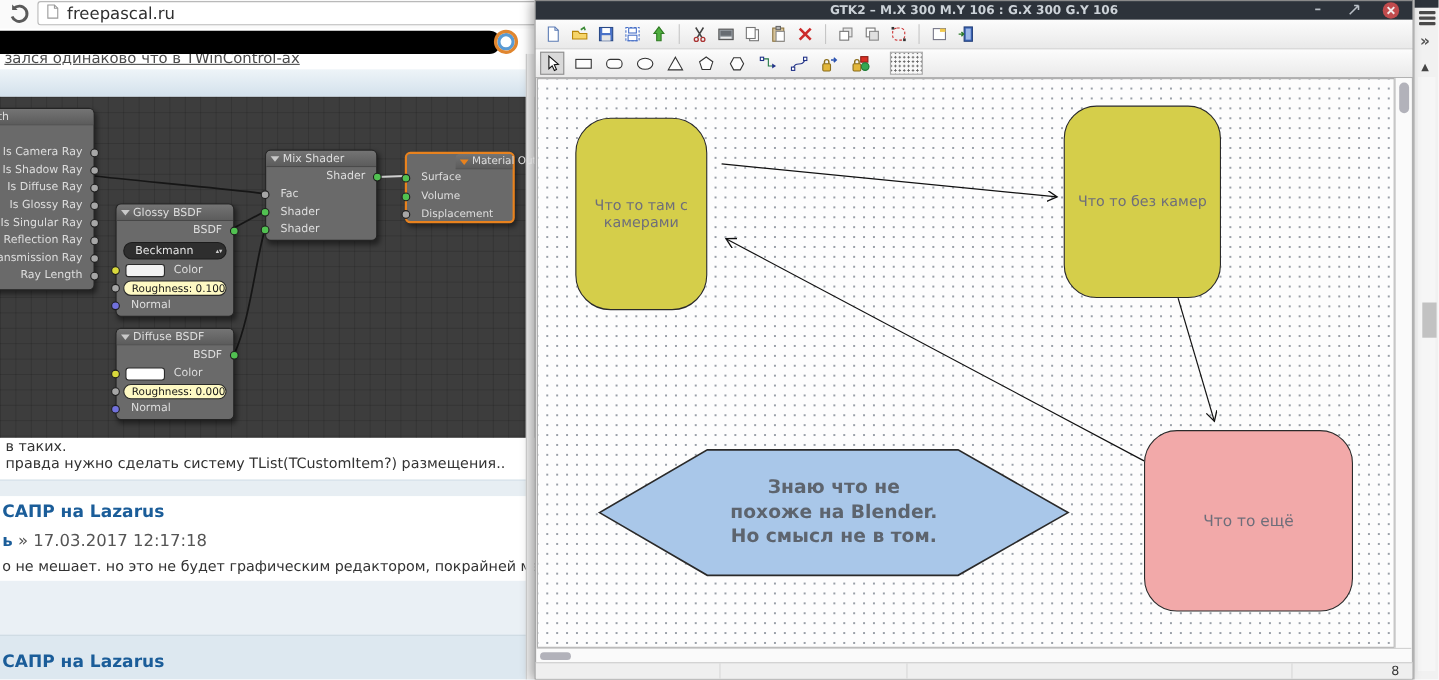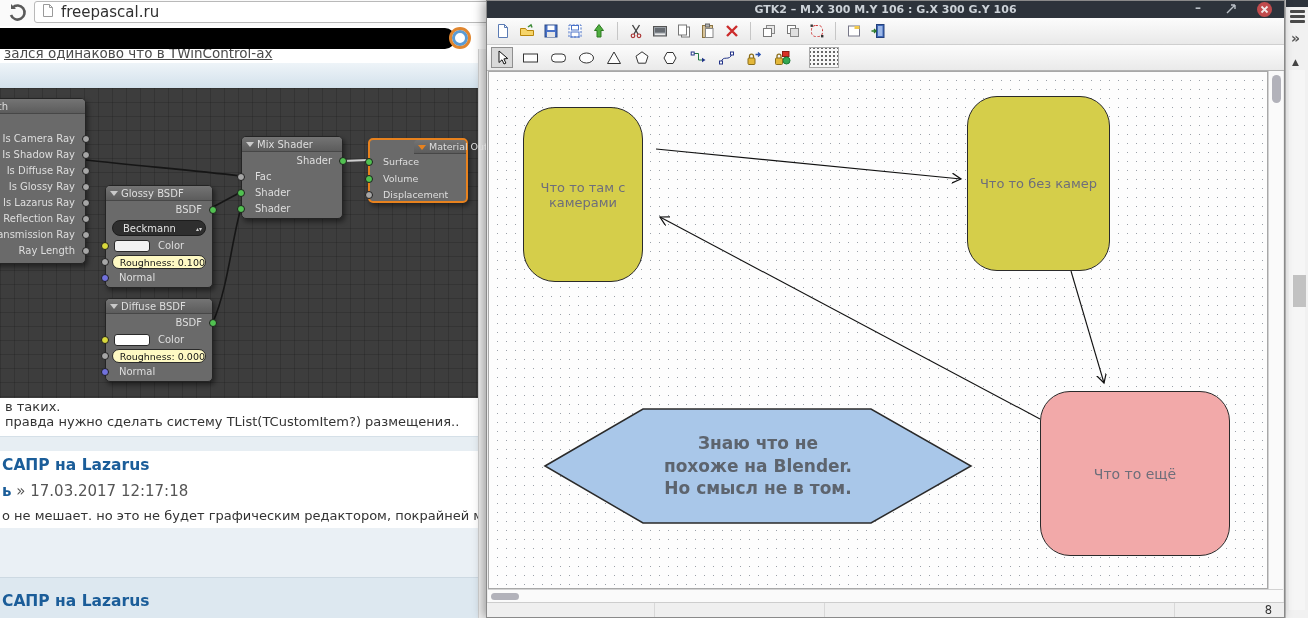--- a/index.html
+++ b/index.html
@@ -159,21 +159,21 @@
         <path d="M213 234 C 228 200, 232 150, 241 120" fill="none" stroke="#161616" stroke-width="1.6"></path>
         <path d="M343 73 L368 72" fill="none" stroke="#cfcfcf" stroke-width="1.8"></path>
       </svg>
 
       <div class="bnode" style="left:-58px; top:10px; width:144px; height:166px;">
         <div class="hdr">Light Path</div>
         <div class="brow r" style="top:32px"><span>Is Camera Ray</span><span class="sock gr re"></span></div>
         <div class="brow r" style="top:48px"><span>Is Shadow Ray</span><span class="sock gr re"></span></div>
         <div class="brow r" style="top:64px"><span>Is Diffuse Ray</span><span class="sock gr re"></span></div>
         <div class="brow r" style="top:80px"><span>Is Glossy Ray</span><span class="sock gr re"></span></div>
-        <div class="brow r" style="top:96px"><span>Is Lazarus Ray</span><span class="sock gr re"></span></div>
+        <div class="brow r" style="top:96px"><span>Is Singular Ray</span><span class="sock gr re"></span></div>
         <div class="brow r" style="top:112px"><span>Is Reflection Ray</span><span class="sock gr re"></span></div>
         <div class="brow r" style="top:128px"><span>Is Transmission Ray</span><span class="sock gr re"></span></div>
         <div class="brow r" style="top:144px"><span>Ray Length</span><span class="sock gr re"></span></div>
       </div>
 
       <div class="bnode" style="left:105px; top:97px; width:108px; height:103px;">
         <div class="hdr">Glossy BSDF</div>
         <div class="brow r" style="top:16px"><span>BSDF</span><span class="sock gn re"></span></div>
         <div class="brow" style="top:34px;height:17px">
             <span class="dropdown">Beckmann</span>

